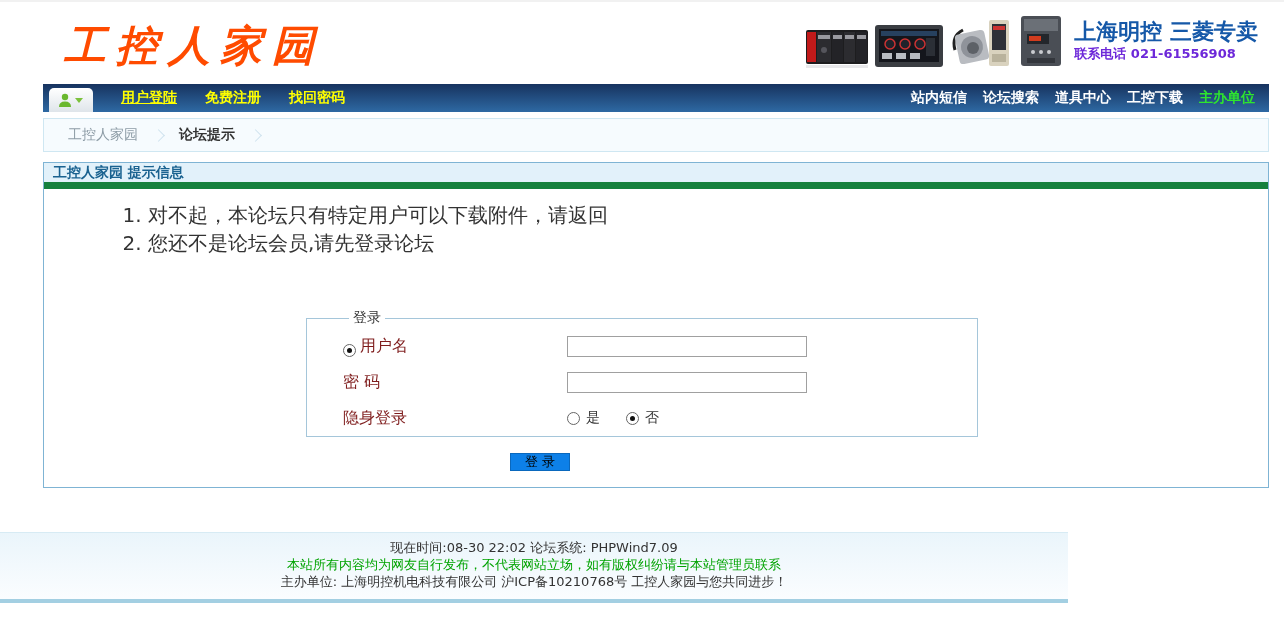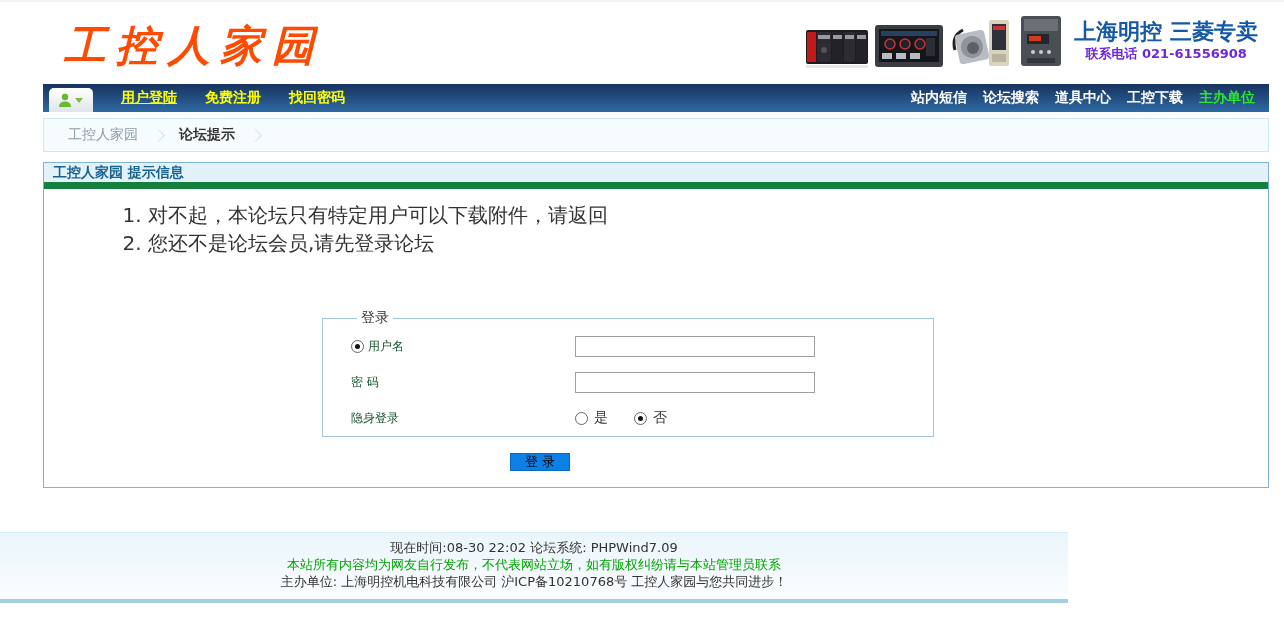--- a/index.html
+++ b/index.html
@@ -5,21 +5,21 @@
   * { margin:0; padding:0; box-sizing:border-box; }
   html,body { width:1284px; height:633px; background:#fff; font-family:"DejaVu Sans","Liberation Sans",sans-serif; overflow:hidden; }
   body { position:relative; border-top:2px solid #f1f1f1; }
 
   
   .header { position:relative; height:82px; background:#fff; }
   .logo { position:absolute; left:64px; top:16px; font-family:"DejaVu Serif","Liberation Serif",serif; font-size:42px; font-weight:bold; font-style:italic; color:#ff4b00; letter-spacing:10px; white-space:nowrap; }
   .header-right { position:absolute; right:26px; top:8px; display:flex; align-items:center; gap:10px; }
   .products { display:flex; align-items:flex-end; gap:5px; height:60px; }
   .products svg { display:block; }
-  .brand { text-align:center; line-height:1.25; }
+  .brand { text-align:left; line-height:1.25; }
   .brand-blue { color:#1558a8; font-size:22px; font-weight:bold; white-space:nowrap; }
   .brand-red  { color:#6d28d9; font-size:13px; font-weight:bold; white-space:nowrap; }
 
   
   .wrap { margin-left:43px; width:1226px; }
   .navbar { position:relative; height:28px; background:linear-gradient(#17335f,#2e69a3); display:flex; align-items:center; }
   .user-tab { margin-left:6px; height:24px; width:44px; margin-top:4px; background:linear-gradient(#ffffff,#dfe5ea); border-radius:5px 5px 0 0; display:flex; align-items:center; justify-content:center; gap:2px; cursor:pointer; align-self:flex-end; }
   .nav-left { display:flex; gap:28px; margin-left:28px; }
   .nav-left a { color:#ffff00; font-size:14px; font-weight:600; text-decoration:none; cursor:pointer; white-space:nowrap; }
   .nav-left a.current { text-decoration:underline; }
@@ -35,24 +35,24 @@
 
   
   .mainbox { margin-top:10px; height:326px; border:1px solid #7fb4d4; background:#fff; position:relative; }
   .mainbox-head { height:26px; background:#e2f1fa; border-bottom:7px solid #15803d; display:flex; align-items:center; padding-left:9px; }
   .mainbox-head span { color:#1a6290; font-size:14px; font-weight:bold; }
   .notice-intro { margin:20px 0 0 29px; color:#333; font-size:14px; }
   .reason-list { margin:16px 0 0 104px; color:#333; font-size:20px; }
   .reason-list li { margin-bottom:7px; line-height:21px; }
 
   
-  .login-fs { position:absolute; left:278px; top:146px; width:612px; height:128px; border:1px solid #a5c6da; padding:0 0 0 28px; }
+  .login-fs { position:absolute; left:262px; top:146px; width:672px; height:128px; border:1px solid #a5c6da; padding:0 0 0 36px; }
   .login-fs legend { font-size:14px; color:#333; padding:0 4px; margin-left:6px; }
   .frow { display:flex; align-items:center; height:34px; margin-top:2px; }
-  .frow .lbl { width:224px; color:#14532d; font-size:12px; display:flex; align-items:center; gap:4px; }
+  .frow .lbl { width:224px; color:#7f1d1d; font-size:16px; display:flex; align-items:flex-end; gap:4px; }
   .radio { width:13px; height:13px; border:1px solid #666; border-radius:50%; background:#fff; display:inline-block; position:relative; flex:none; cursor:pointer; }
   .radio.checked::after { content:""; position:absolute; left:3px; top:3px; width:5px; height:5px; border-radius:50%; background:#111; }
   .txt-input { width:240px; height:21px; border:1px solid #a0a0a0; background:#fff; font-size:13px; padding:0 3px; outline:none; }
   .stealth-opts { display:flex; align-items:center; gap:6px; font-size:14px; color:#333; }
   .stealth-gap { width:14px; }
   .submit-row { position:absolute; left:0; right:232px; top:288px; text-align:center; }
   .submit-btn { width:60px; height:18px; background:#0d80e8; border:1px solid #0a68bd; color:#000000; font-size:13px; line-height:15px; cursor:pointer; font-family:inherit; }
 
   
   .footer { position:absolute; left:0; top:530px; width:1068px; height:71px; background:linear-gradient(#eaf5fb,#fbfdff); border-top:1px solid #d7ebf4; border-bottom:4px solid #a3cfe2; text-align:center; padding-top:6px; }

